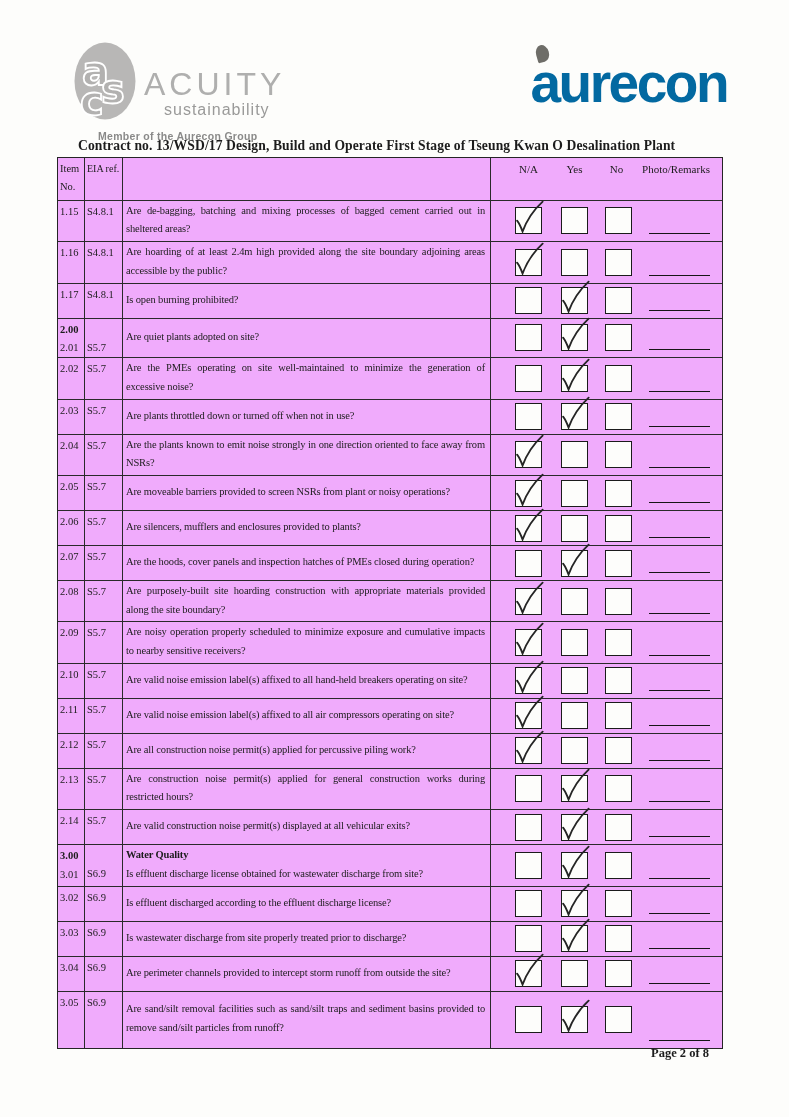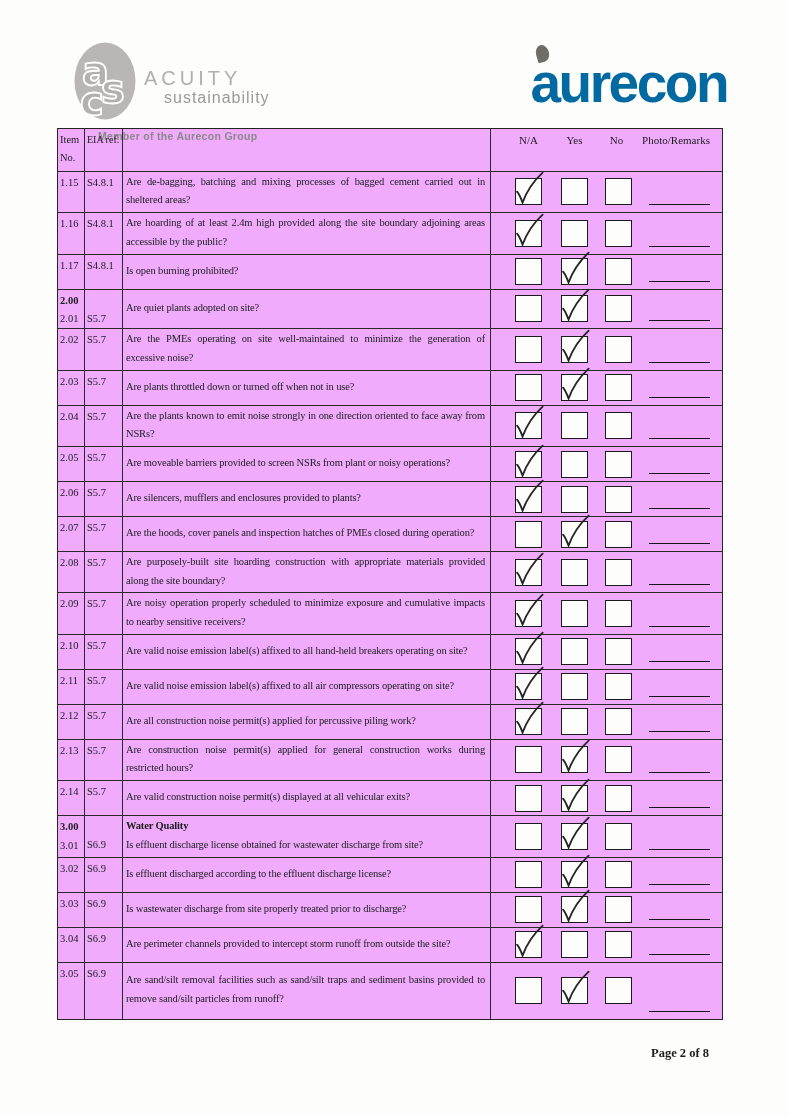--- a/index.html
+++ b/index.html
@@ -8,21 +8,21 @@
     font-family:"Liberation Serif",serif;color:#1c1c1c;overflow:hidden;
     box-sizing:border-box;
   }
   
   .letterhead{display:flex;justify-content:space-between;align-items:flex-start;
     padding:42px 62px 0 74px;height:86px;}
   .acuity{display:flex;flex-direction:column;}
   .acuity-row{display:flex;align-items:flex-start;}
   .acuity-mark{flex:none;}
   .acuity-text{margin-left:8px;padding-top:26px;font-family:"Liberation Sans",sans-serif;}
-  .acuity-name{font-size:20px;letter-spacing:4px;color:#afafae;font-weight:500;line-height:1;}
+  .acuity-name{font-size:32px;letter-spacing:4px;color:#afafae;font-weight:500;line-height:1;}
   .acuity-sub{font-size:16px;color:#9a9a99;letter-spacing:1px;margin:2px 0 0 20px;line-height:1;}
   .acuity-member{font-family:"Liberation Sans",sans-serif;font-size:10.5px;font-weight:bold;
     color:#8a8a89;letter-spacing:.3px;margin:6px 0 0 24px;}
   .aurecon{position:relative;margin-top:14px;font-family:"Liberation Sans",sans-serif;
     font-weight:bold;font-size:55px;line-height:1;color:#0369a1;letter-spacing:-2.5px;}
   .aurecon-accent{position:absolute;left:5px;top:-11px;width:13px;height:17px;
     background:#6e6d68;border-radius:60% 60% 60% 12%;transform:rotate(-16deg);}
   
   .doc-title{margin:10px 0 3px 78px;font-weight:bold;font-size:13.6px;letter-spacing:.1px;}
   
@@ -85,20 +85,21 @@
         </div>
       </div>
       <div class="acuity-member">Member of the Aurecon Group</div>
     </div>
     <div class="aurecon">
       <span class="aurecon-accent"></span>
       <span>aurecon</span>
     </div>
   </div>
 
+  <div class="doc-title">Contract no.  13/WSD/17 Design, Build and Operate First Stage of Tseung Kwan O Desalination Plant</div>
 
   <div class="checklist">
     <div class="row hdr">
       <div class="c-item">
         <span>Item</span>
         <span>No.</span>
       </div>
       <div class="c-ref">EIA ref.</div>
       <div class="c-q"></div>
       <div class="c-ans">

